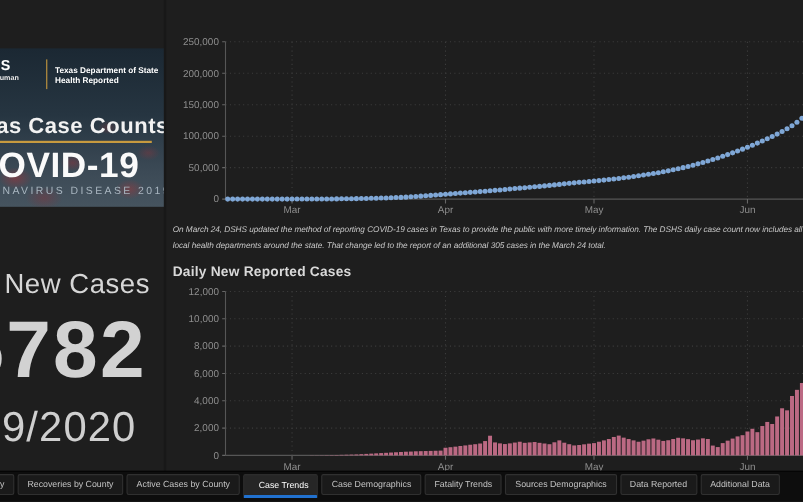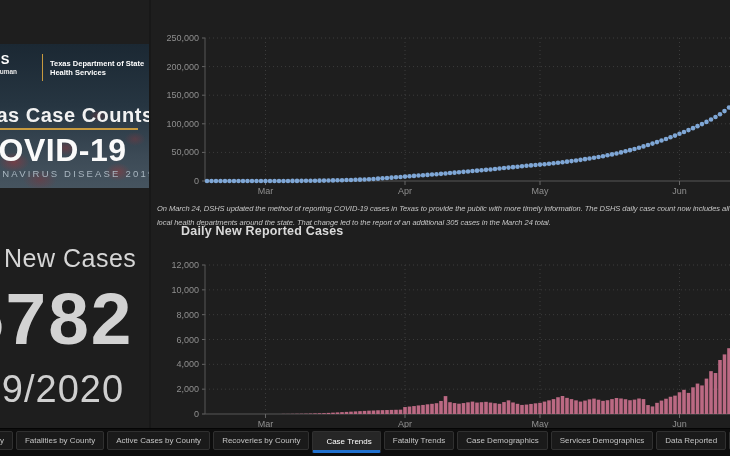--- a/index.html
+++ b/index.html
@@ -28,21 +28,21 @@
 
   #new-cases-label{position:absolute;left:4px;top:244px;color:#d6d6d6;font-size:25px;font-weight:500;letter-spacing:.5px;white-space:nowrap;}
   #new-cases-value{position:absolute;left:-37px;top:281px;color:#d2d2d2;font-size:73px;font-weight:600;letter-spacing:2px;line-height:76px;white-space:nowrap;}
   #report-date{position:absolute;left:-54px;top:368px;color:#cfcfcf;font-size:38px;font-weight:500;letter-spacing:1px;white-space:nowrap;}
 
   #col-divider{position:absolute;left:149px;top:0;width:2px;height:428px;background:#181818;}
 
   
   .chart-title{position:absolute;left:157px;color:#d9d9d9;font-size:12.5px;font-weight:bold;letter-spacing:.2px;white-space:nowrap;}
   #chart1-title{top:5px;}
-  #chart2-title{top:224px;margin-left:24px;}
+  #chart2-title{top:240px;}
   #chart1-svg{position:absolute;left:150px;top:0;}
   #chart2-svg{position:absolute;left:150px;top:235px;}
   .note-line{position:absolute;left:157px;width:900px;color:#c6c6c6;font-size:7.5px;font-style:italic;letter-spacing:-.05px;white-space:nowrap;}
   #note-line1{top:204px;}
   #note-line2{top:218px;}
 
   
   #tab-strip{position:absolute;left:0;top:428px;width:730px;height:28px;background:#0d0d0d;border-top:1px solid #050505;}
   #tab-row{position:absolute;left:0;top:2px;display:flex;gap:3px;margin-left:-66px;align-items:flex-start;}
   .tab{background:#1a1a1a;border:1px solid #303030;border-radius:2px;color:#c4c4c4;font-size:8px;
@@ -54,21 +54,21 @@
 
 <div id="stage">
 
   <div id="left-col">
     <div id="header-photo">
       <div id="hhs-logo-texas">TEXAS</div>
       <div class="hhs-sub" style="top:24px">Health and Human</div>
 
       <div id="logo-separator" style="background: rgb(199, 154, 63);"></div>
       <div class="dshs-line" style="top:15px">Texas Department of State</div>
-      <div class="dshs-line" style="top:24px">Health Services</div>
+      <div class="dshs-line" style="top:24px">Health Reported</div>
       <div id="case-counts-title">Texas Case Counts</div>
       <div id="title-underline" style="background: rgb(199, 154, 63);"></div>
       <div id="covid-title">COVID-19</div>
       <div id="covid-sub">CORONAVIRUS DISEASE 2019</div>
     </div>
     <div id="new-cases-label">New Cases</div>
     <div id="new-cases-value">5782</div>
     <div id="report-date">6/29/2020</div>
   </div>
   <div id="col-divider"></div>
@@ -363,24 +363,23 @@
       <rect x="563.7" y="138.025" width="3.6" height="40.974999999999994" fill="#bb6983"></rect>
       <rect x="568.2" y="124.98750000000001" width="3.6" height="54.01249999999999" fill="#bb6983"></rect>
       <rect x="572.7" y="119.4" width="3.6" height="59.599999999999994" fill="#bb6983"></rect>
       <rect x="577.2" y="113.19166666666666" width="3.6" height="65.80833333333334" fill="#bb6983"></rect>
       <rect x="581.7" y="105.74166666666667" width="3.6" height="73.25833333333333" fill="#bb6983"></rect>
     </svg>
 
   <div id="tab-strip">
     <div id="tab-row">
         <button class="tab">Cases by County</button>
-        <button class="tab">Fatalities by County</button>
+        <button class="tab">Recoveries by County</button>
         <button class="tab">Active Cases by County</button>
-        <button class="tab">Recoveries by County</button>
         <button class="tab active" style="border-bottom-color: rgb(33, 113, 207); padding-left: 13px;">Case Trends</button>
+        <button class="tab">Case Demographics</button>
         <button class="tab">Fatality Trends</button>
-        <button class="tab">Case Demographics</button>
-        <button class="tab">Services Demographics</button>
+        <button class="tab">Sources Demographics</button>
         <button class="tab">Data Reported</button>
         <button class="tab">Additional Data</button>
       </div>
   </div>
 </div>
 
 </body></html>

